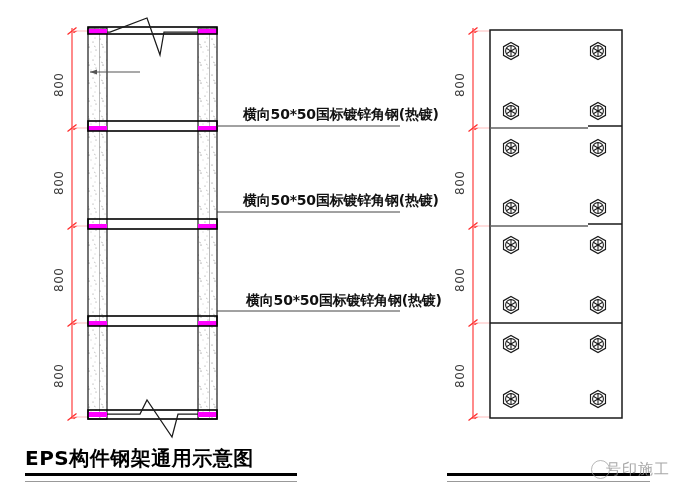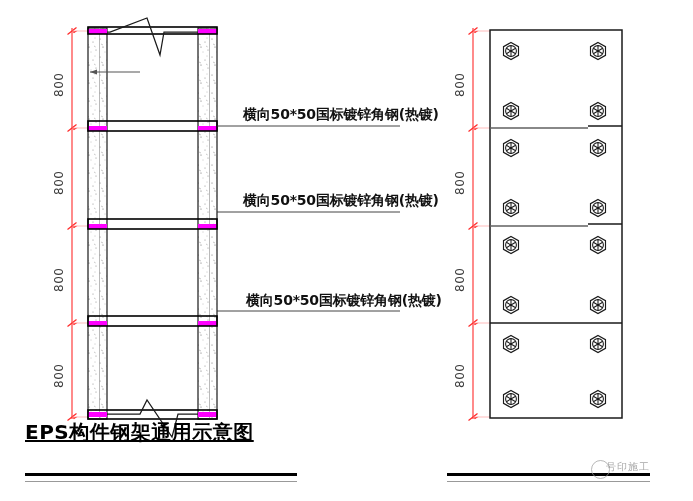--- a/index.html
+++ b/index.html
@@ -64,21 +64,21 @@
     color: #111111;
     white-space: nowrap;
     letter-spacing: -0.2px;
     text-align: center;
   }
 
   
   .watermark {
     position: absolute;
     font-family: "DejaVu Sans", "Liberation Sans", sans-serif;
-    font-size: 10px;
+    font-size: 15px;
     color: #8a8a8a;
     opacity: 0.75;
     white-space: nowrap;
     letter-spacing: 1px;
     text-align: center;
   }
   .watermark-ring {
     position: absolute;
     width: 19px; height: 19px;
     border: 1.5px solid #9a9a9a;
@@ -256,21 +256,21 @@
 
   <span class="dim-text" style="left:453px; top:97px;">800</span>
   <span class="dim-text" style="left:453px; top:195px;">800</span>
   <span class="dim-text" style="left:453px; top:292px;">800</span>
   <span class="dim-text" style="left:453px; top:388px;">800</span>
 
   <span class="annot" style="left:243px; top:106px;">横向50*50国标镀锌角钢(热镀)</span>
   <span class="annot" style="left:243px; top:192px;">横向50*50国标镀锌角钢(热镀)</span>
   <span class="annot" style="left:246px; top:292px;">横向50*50国标镀锌角钢(热镀)</span>
 
-  <span class="caption" style="left:25px; top:419px;text-decoration:underline;">EPS构件钢架通用示意图</span>
+  <span class="caption" style="left:25px; top:445px;">EPS构件钢架通用示意图</span>
   <div class="caption-rule" style="left:25px; top:473px; width:272px;"></div>
   <div class="caption-rule thin" style="left:25px; top:481px; width:272px;"></div>
 
   <div class="caption-rule" style="left:447px; top:473px; width:203px;"></div>
   <div class="caption-rule thin" style="left:447px; top:481px; width:203px;"></div>
 
   <div class="watermark-ring" style="left:591px; top:460px;"></div>
   <span class="watermark" style="left:606px; top:460px;">号印施工</span>
 </div>
 

